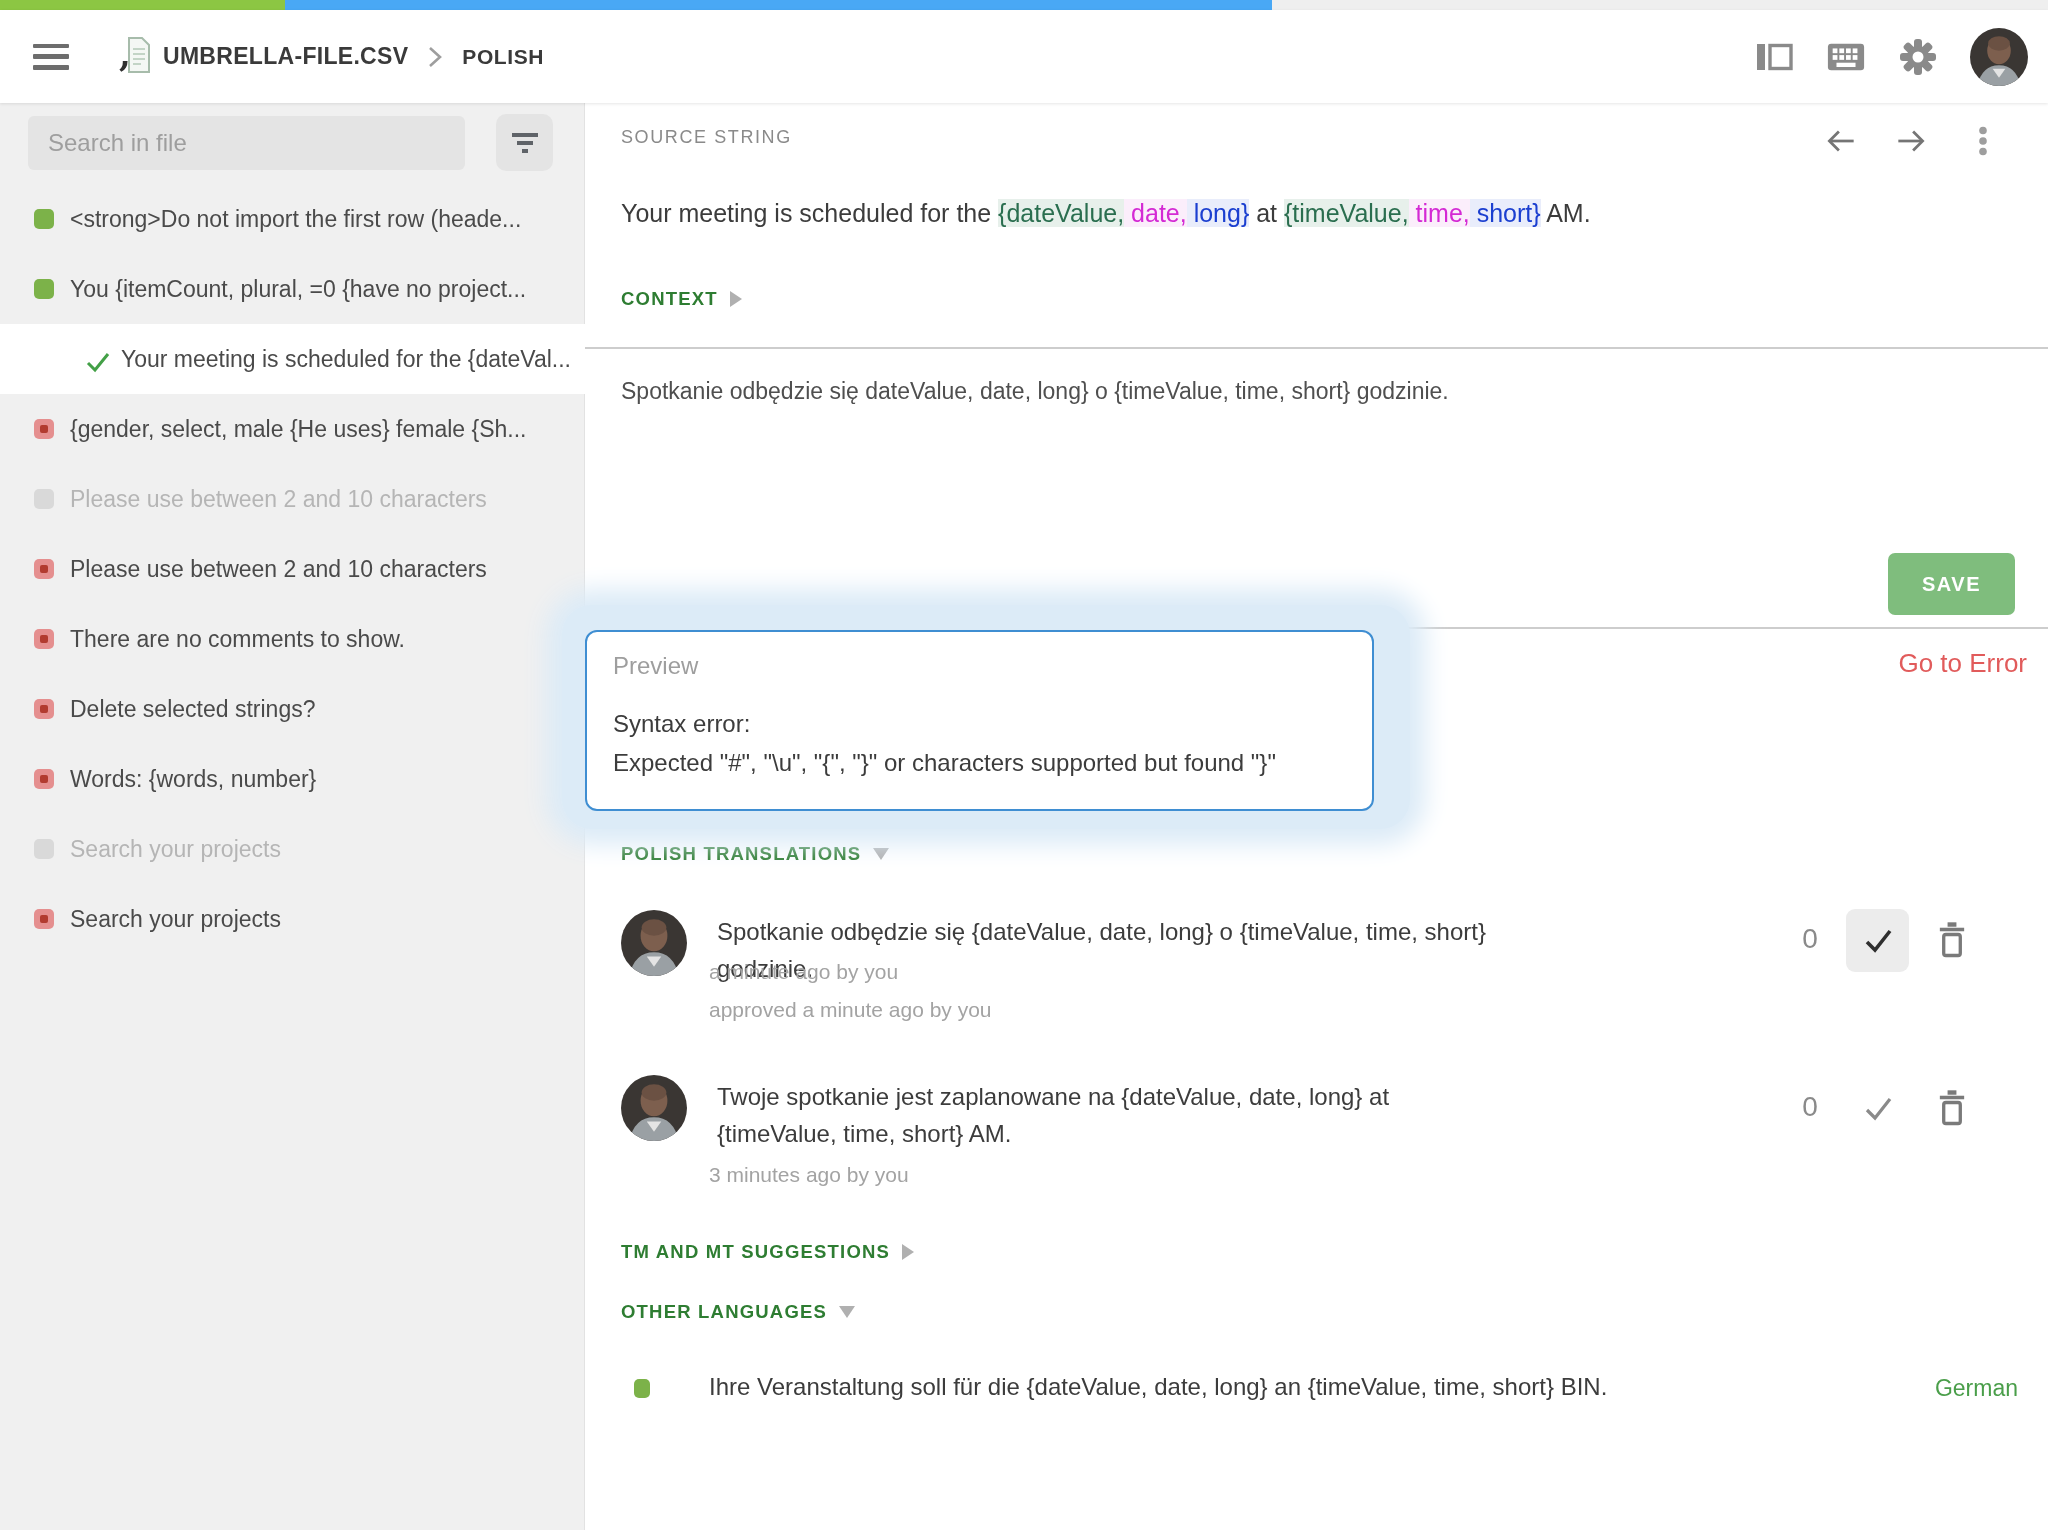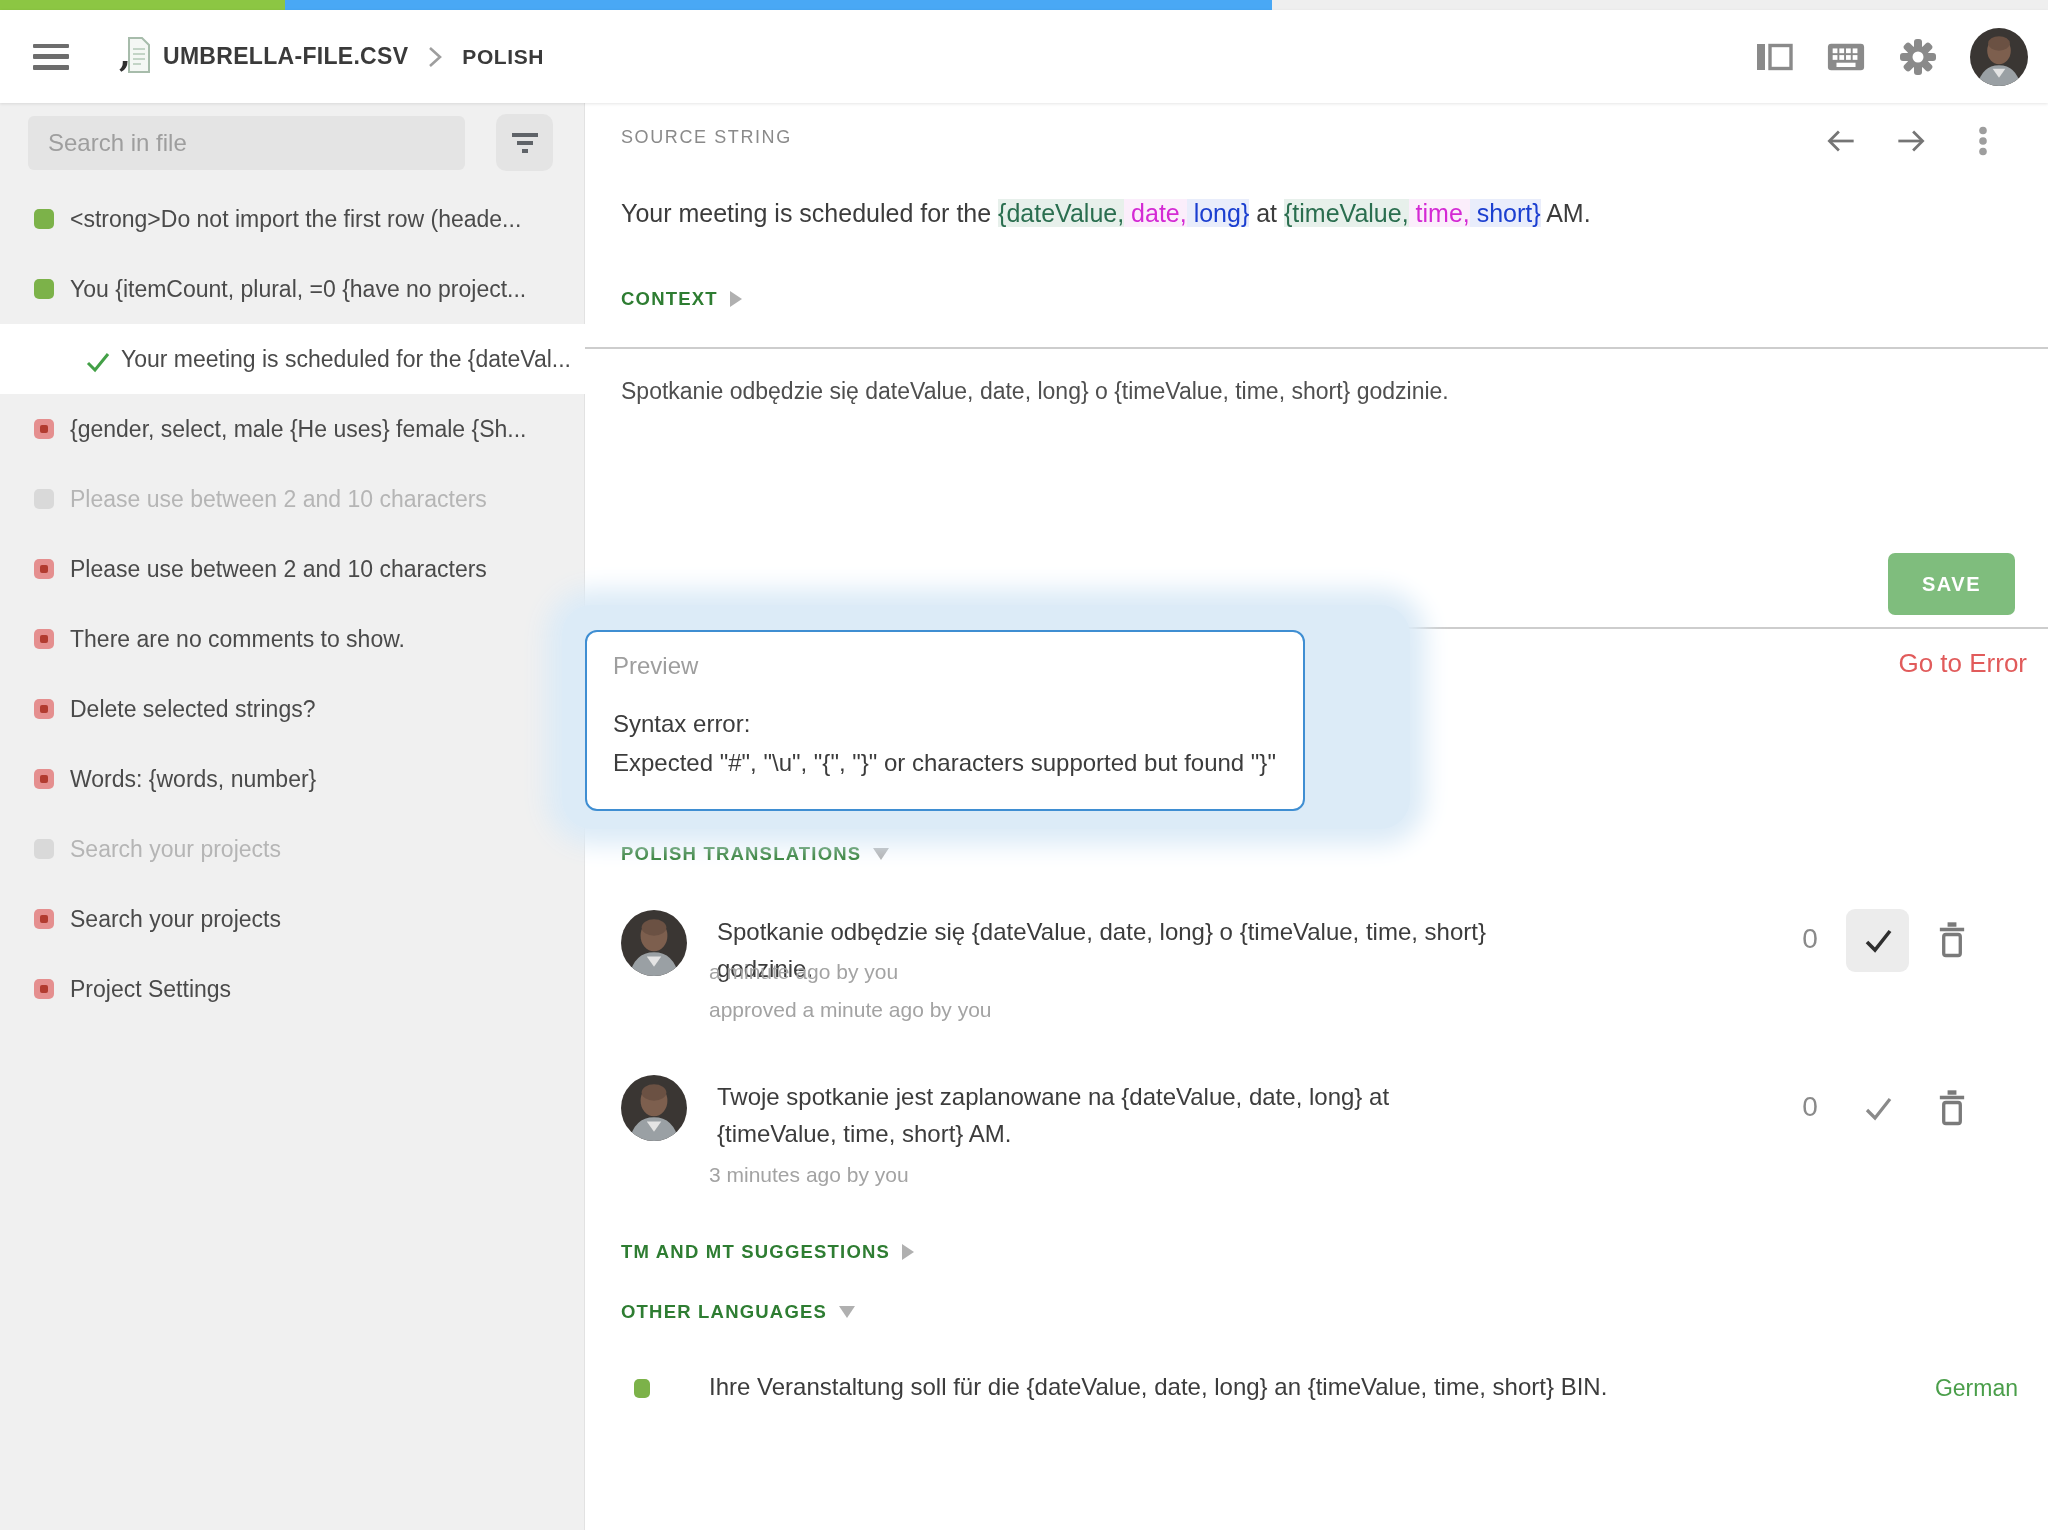--- a/index.html
+++ b/index.html
@@ -69,21 +69,21 @@
 
   .toolbar { left:44px; top:558px; display:flex; gap:32px; z-index:2; }
   .toolbar .icon-btn { width:44px; height:44px; }
 
   .save-btn { left:1303px; top:450px; width:127px; height:62px; background:#7fbd7d; color:#fff; border:none; border-radius:7px;
               font-size:20px; font-weight:700; letter-spacing:1.5px; cursor:pointer; font-family:inherit; z-index:2; }
   .goto-error { right:21px; top:545px; font-size:26px; color:#e15b5b; cursor:pointer; z-index:2; }
 
   .preview-halo { left:-23px; top:502px; width:848px; height:224px; background:#dcebf7; border-radius:30px;
                   box-shadow:0 0 24px 16px #dcebf7; z-index:3; }
-  .preview-box { left:0; top:527px; width:720px; height:181px; background:#fff; border:2.5px solid #3f8ed2; border-radius:12px;
+  .preview-box { left:0; top:527px; width:789px; height:181px; background:#fff; border:2.5px solid #3f8ed2; border-radius:12px;
                  padding:20px 26px; z-index:4; }
   .preview-title { font-size:24px; color:#9e9e9e; }
   .preview-err { margin-top:24px; font-size:24px; color:#3c3c3c; line-height:39px; }
 
   .pl-header { left:36px; top:740px; } .tm-header { left:36px; top:1138px; } .ol-header { left:36px; top:1198px; }
   .sec-row { display:flex; align-items:center; gap:12px; cursor:pointer; }
 
   .t-row .t-avatar { position:absolute; left:36px; width:66px; height:66px; border-radius:50%; overflow:hidden; }
   .t-text { position:absolute; left:124px; width:780px; font-size:24px; color:#3c3c3c; line-height:37px;margin-left:8px; }
   .t-meta { position:absolute; left:124px; font-size:21px; color:#a3a3a3; }
@@ -229,24 +229,20 @@
         <span class="st-icon error"></span>
         <span class="label">Words: {words, number}</span>
       </div>
       <div class="string-item dimmed">
         <span class="st-icon hidden"></span>
         <span class="label">Search your projects</span>
       </div>
       <div class="string-item">
         <span class="st-icon error"></span>
         <span class="label">Search your projects</span>
-      </div>
-      <div class="string-item">
-        <span class="st-icon error"></span>
-        <span class="label">Project Settings</span>
       </div>
     </div>
   </div>
 
   <div class="main">
 
     <div class="abs src-label">SOURCE STRING</div>
 
     <div class="abs icon-btn nav-back">
       <svg width="38" height="38" viewBox="0 0 36 36">

